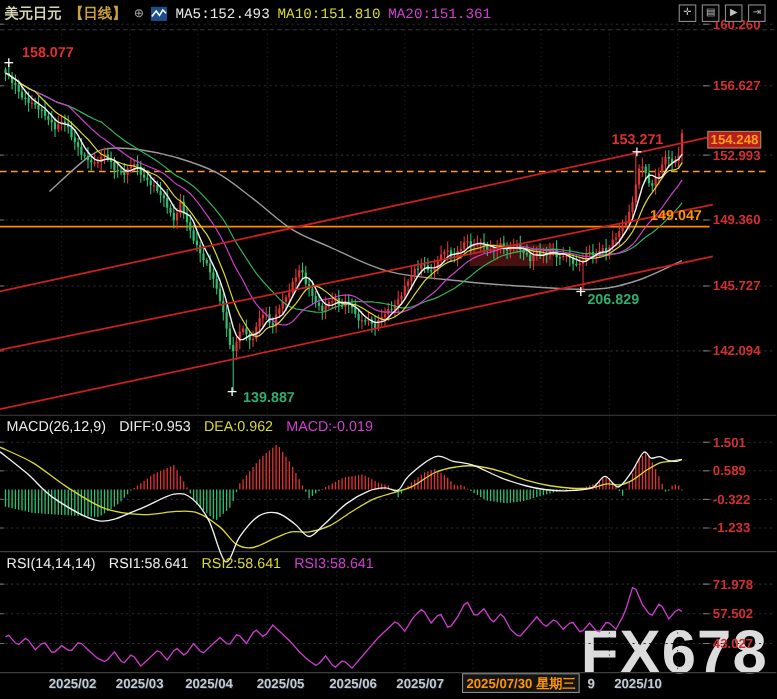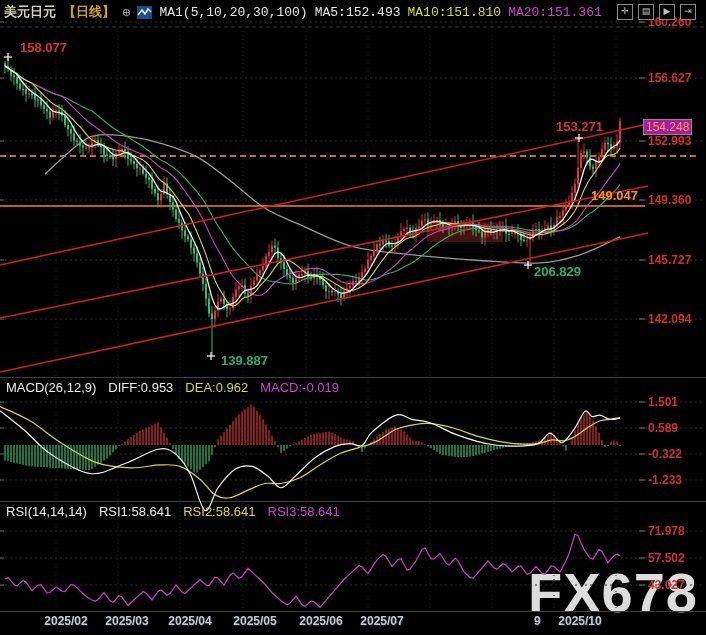--- a/index.html
+++ b/index.html
@@ -20,22 +20,22 @@
   .ticon{width:14px;height:14px;border:1px solid #8a8a8a;color:#c0c0c0;font-size:9px;
          line-height:13px;text-align:center;background:#050505;}
   .indrow{position:absolute;display:flex;gap:12px;font-size:13px;white-space:nowrap;z-index:4;align-items:flex-end;}
   .iw{color:#ececec;} .iy{color:#d9d932;} .im{color:#d040d0;}
   .axlab{position:absolute;font-size:12px;font-weight:bold;color:#d03030;line-height:14px;}
   .xlab{position:absolute;top:614px;transform:translateX(-50%);font-size:12px;font-weight:bold;
         color:#c9c9c9;text-shadow:1px 1px 0 #10233d;}
   .xbox{position:absolute;top:612px;font-size:12px;font-weight:bold;color:#ff9500;
         border:1px solid #8a8a8a;background:#141414;padding:0 3px;line-height:16px;}
   .ann{position:absolute;font-size:13px;font-weight:bold;line-height:13px;}
-  .pricebox{position:absolute;left:643px;font-size:12px;font-weight:normal;color:#ffa01e;
-            border:1px solid #9a8a5a;background:#a21caf;padding:0 2px;line-height:14px;}
+  .pricebox{position:absolute;left:643px;font-size:12px;font-weight:bold;color:#ffa01e;
+            border:1px solid #9a8a5a;background:#b91c1c;padding:0 2px;line-height:14px;}
 </style>
 </head>
 <body>
 
 <div id="watermark">FX678</div>
 
 <svg id="chart-svg" width="706" height="635">
     <g>
       <line x1="56" y1="27" x2="56" y2="611" stroke="#232323" stroke-dasharray="1,3"></line>
       <line x1="118" y1="27" x2="118" y2="611" stroke="#232323" stroke-dasharray="1,3"></line>
@@ -1160,21 +1160,20 @@
 <div class="tbar">
   <span class="sym">美元日元</span>
   <span class="per">【日线】</span>
   <span class="zoomglyph">⊕</span>
   <span class="minichart">
     <svg width="15" height="13">
         <rect x="0" y="0" width="15" height="13" fill="#1d4e89"></rect>
     <polyline points="1,9 5,4 8,8 11,3 14,6" fill="none" stroke="#fff" stroke-width="1.4"></polyline>
       </svg>
   </span>
-  <span class="ma-g">MA1(5,10,20,30,100)</span>
   <span class="ma5">MA5:152.493</span>
   <span class="ma10">MA10:151.810</span>
   <span class="ma20">MA20:151.361</span>
 </div>
 
 <div class="ticons">
   <div class="ticon">✛</div>
   <div class="ticon">▤</div>
   <div class="ticon">▶</div>
   <div class="ticon">⇥</div>
@@ -1194,20 +1193,21 @@
   <span class="im">RSI3:58.641</span>
 </div>
 
 <div id="labels">
   <div class="ann" style="left: 20px; top: 41px; color: rgb(224, 48, 48);">158.077</div>
   <div class="ann" style="left: 556px; top: 120px; color: rgb(224, 48, 48);">153.271</div>
   <div class="ann" style="left: 591px; top: 189px; color: rgb(255, 149, 0);">149.047</div>
   <div class="ann" style="left: 534px; top: 265px; color: rgb(47, 174, 110);">206.829</div>
   <div class="ann" style="left: 221px; top: 354px; color: rgb(47, 174, 110);">139.887</div>
   <div class="pricebox" style="top:119px;">154.248</div>
+  <div class="xbox" style="left: 420px;">2025/07/30 星期三</div>
   <div class="xlab" style="left: 534px; top: 614px; transform: none;">9</div>
 <div class="axlab" style="left: 648px; top: 15px;">160.260</div>
     <div class="axlab" style="left: 648px; top: 71px;">156.627</div>
     <div class="axlab" style="left: 648px; top: 134px;">152.993</div>
     <div class="axlab" style="left: 648px; top: 193px;">149.360</div>
     <div class="axlab" style="left: 648px; top: 253px;">145.727</div>
     <div class="axlab" style="left: 648px; top: 312px;">142.094</div>
     <div class="axlab" style="left: 648px; top: 395px;">1.501</div>
     <div class="axlab" style="left: 648px; top: 421px;">0.589</div>
     <div class="axlab" style="left: 648px; top: 447px;">-0.322</div>

